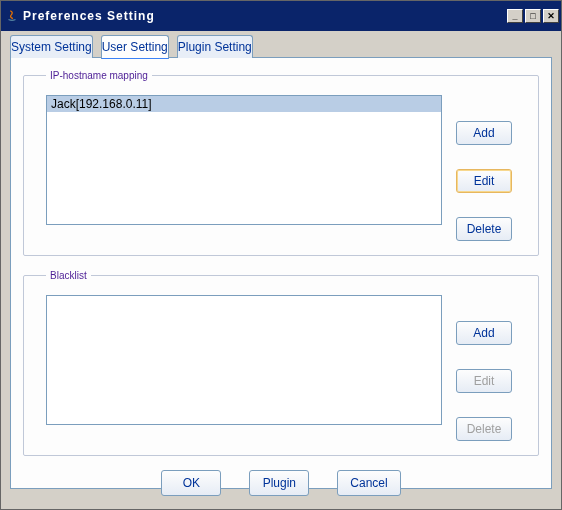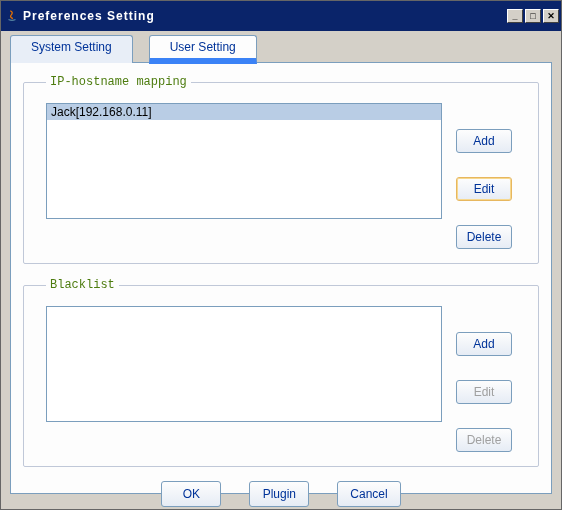--- a/index.html
+++ b/index.html
@@ -51,64 +51,63 @@
   }
   .content {
     padding: 4px 9px 9px 9px;
   }
   .tabs {
     display: flex;
     position: relative;
     z-index: 2;
   }
   .tab {
-    padding: 4px 20px;
+    padding: 4px 0;
     background: #e8eef7;
     border: 1px solid #7b9ebd;
     border-bottom: none;
     border-radius: 3px 3px 0 0;
-    margin-right: 16px;
+    margin-right: 8px;
     color: #003399;
     cursor: pointer;
     position: relative;
   }
   .tab.active {
     background: #fdfdfd;
-    border-bottom: 6px solid #3b82f6;
+    border-bottom: 1px solid #3b82f6;
     margin-bottom: -1px;
     z-index: 3;
   }
   .tab-panel {
     border: 1px solid #7b9ebd;
     background: #fdfdfd;
     padding: 12px 12px 8px 12px;
     position: relative;
     top: -1px;
     height: 432px;
   }
   fieldset {
     border: 1px solid #c0c8d8;
     border-radius: 2px;
     background: #fdfdfd;
     margin: 0 0 14px 0;
     padding: 14px 14px 14px 22px;
   }
   legend {
     padding: 0 4px;
-    color: #4d7c0f;
-    font-size: 12px;
-    font-family: Liberation Mono, monospace;
+    color: #4c1d95;
+    font-size: 10px;
   }
   .section-body {
     display: flex;
     gap: 14px;
   }
   .listbox {
     width: 396px;
-    height: 116px;
+    height: 130px;
     border: 1px solid #7b9ebd;
     background: #fff;
     overflow: auto;
   }
   .list-item {
     padding: 1px 4px;
     font-size: 12px;
   }
   .list-item.selected {
     background: #b9cde5;
@@ -170,20 +169,23 @@
   </div>
 
   <div class="content">
     <div class="tabs">
       <div class="tab">
         <span>System Setting</span>
       </div>
       <div class="tab active">
         <span>User Setting</span>
       </div>
+      <div class="tab">
+        <span>Plugin Setting</span>
+      </div>
     </div>
 
     <div class="tab-panel">
 
       <fieldset>
         <legend>IP-hostname mapping</legend>
         <div class="section-body">
           <div class="listbox">
             <div class="list-item selected">Jack[192.168.0.11]</div>
           </div>

